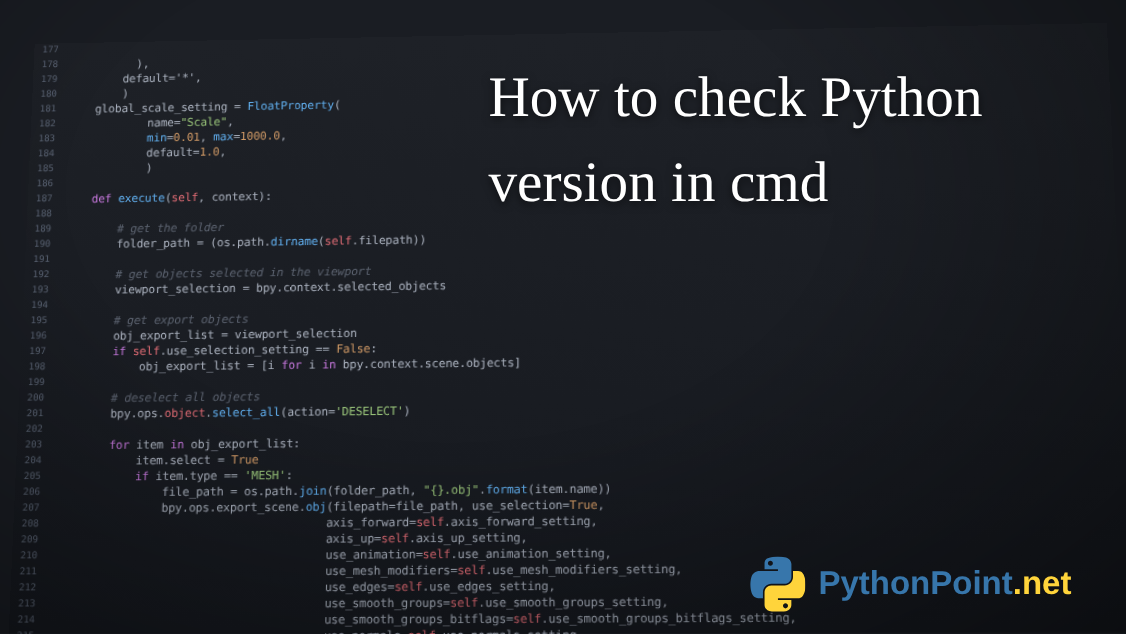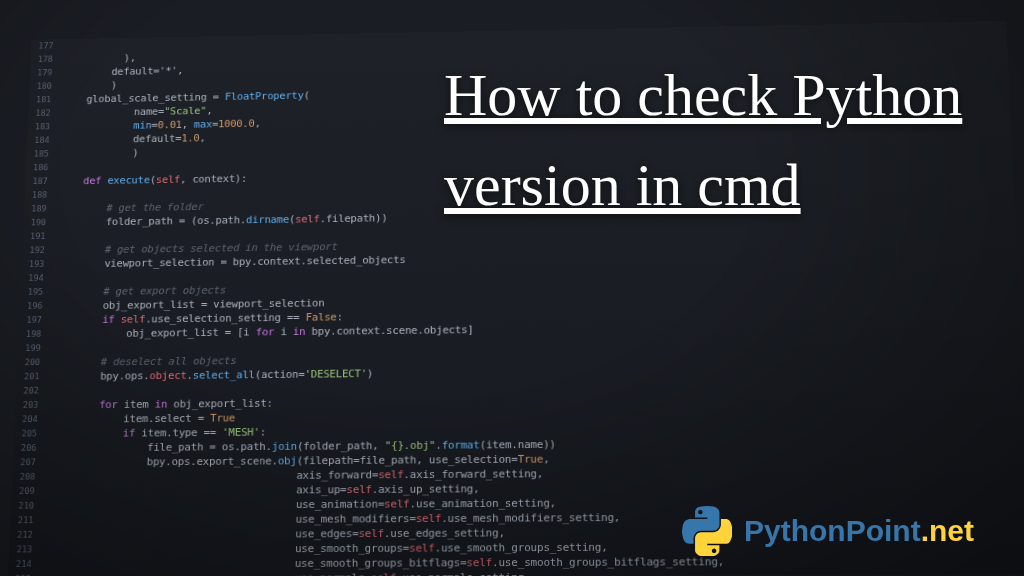--- a/index.html
+++ b/index.html
@@ -14,21 +14,21 @@
   
   .kw { color: #c678dd; }
   .fn { color: #61afef; }
   .str { color: #98c379; }
   .cm { color: #5c6370; font-style: italic; }
   .num { color: #d19a66; }
   .bool { color: #d19a66; }
   .self { color: #e06c75; }
   .prop { color: #e06c75; }
   
-  .title-overlay { position: absolute; right: 60px; top: 50px; width: 520px; color: #ffffff; font-family: Georgia, 'Times New Roman', serif; font-size: 60px; line-height: 1.5; font-weight: 400; text-shadow: 0 2px 8px rgba(0,0,0,0.6); text-decoration: underline; }
+  .title-overlay { position: absolute; right: 60px; top: 50px; width: 520px; color: #ffffff; font-family: Georgia, 'Times New Roman', serif; font-size: 52px; line-height: 1.5; font-weight: 400; text-shadow: 0 2px 8px rgba(0,0,0,0.6); }
   
   .logo-block { position: absolute; right: 50px; bottom: 20px; display: flex; align-items: center; gap: 12px; }
   .py-logo { width: 50px; height: 50px; }
   .logo-text { font-family: Arial, sans-serif; font-size: 30px; font-weight: bold; text-align: center; }
   .logo-text .pp { color: #3776ab; }
   .logo-text .net { color: #ffd43b; }
   
   .vignette { position: absolute; top:0; left:0; right:0; bottom:0; pointer-events:none; background: radial-gradient(ellipse at 40% 30%, transparent 40%, rgba(0,0,0,0.45) 100%); }
 </style>
 </head>

